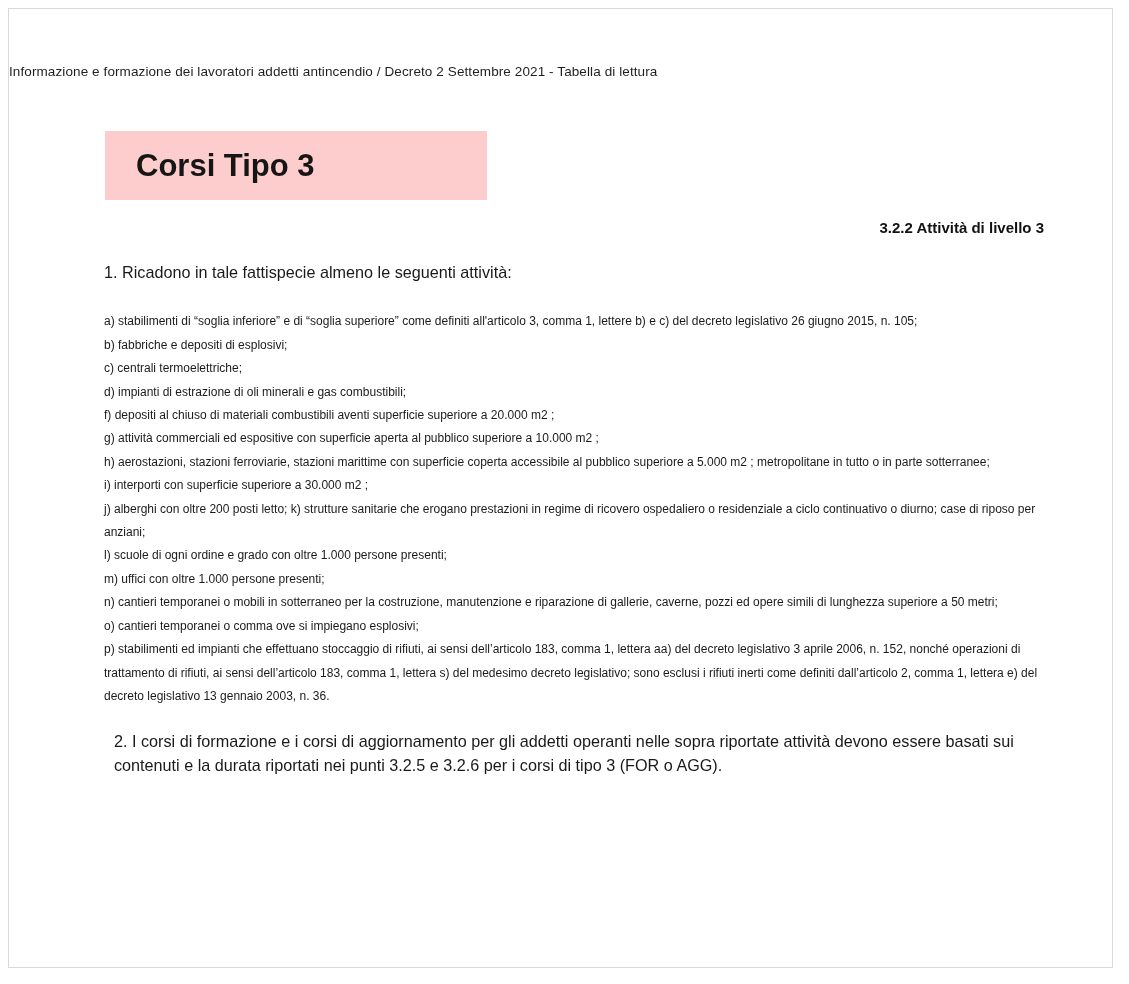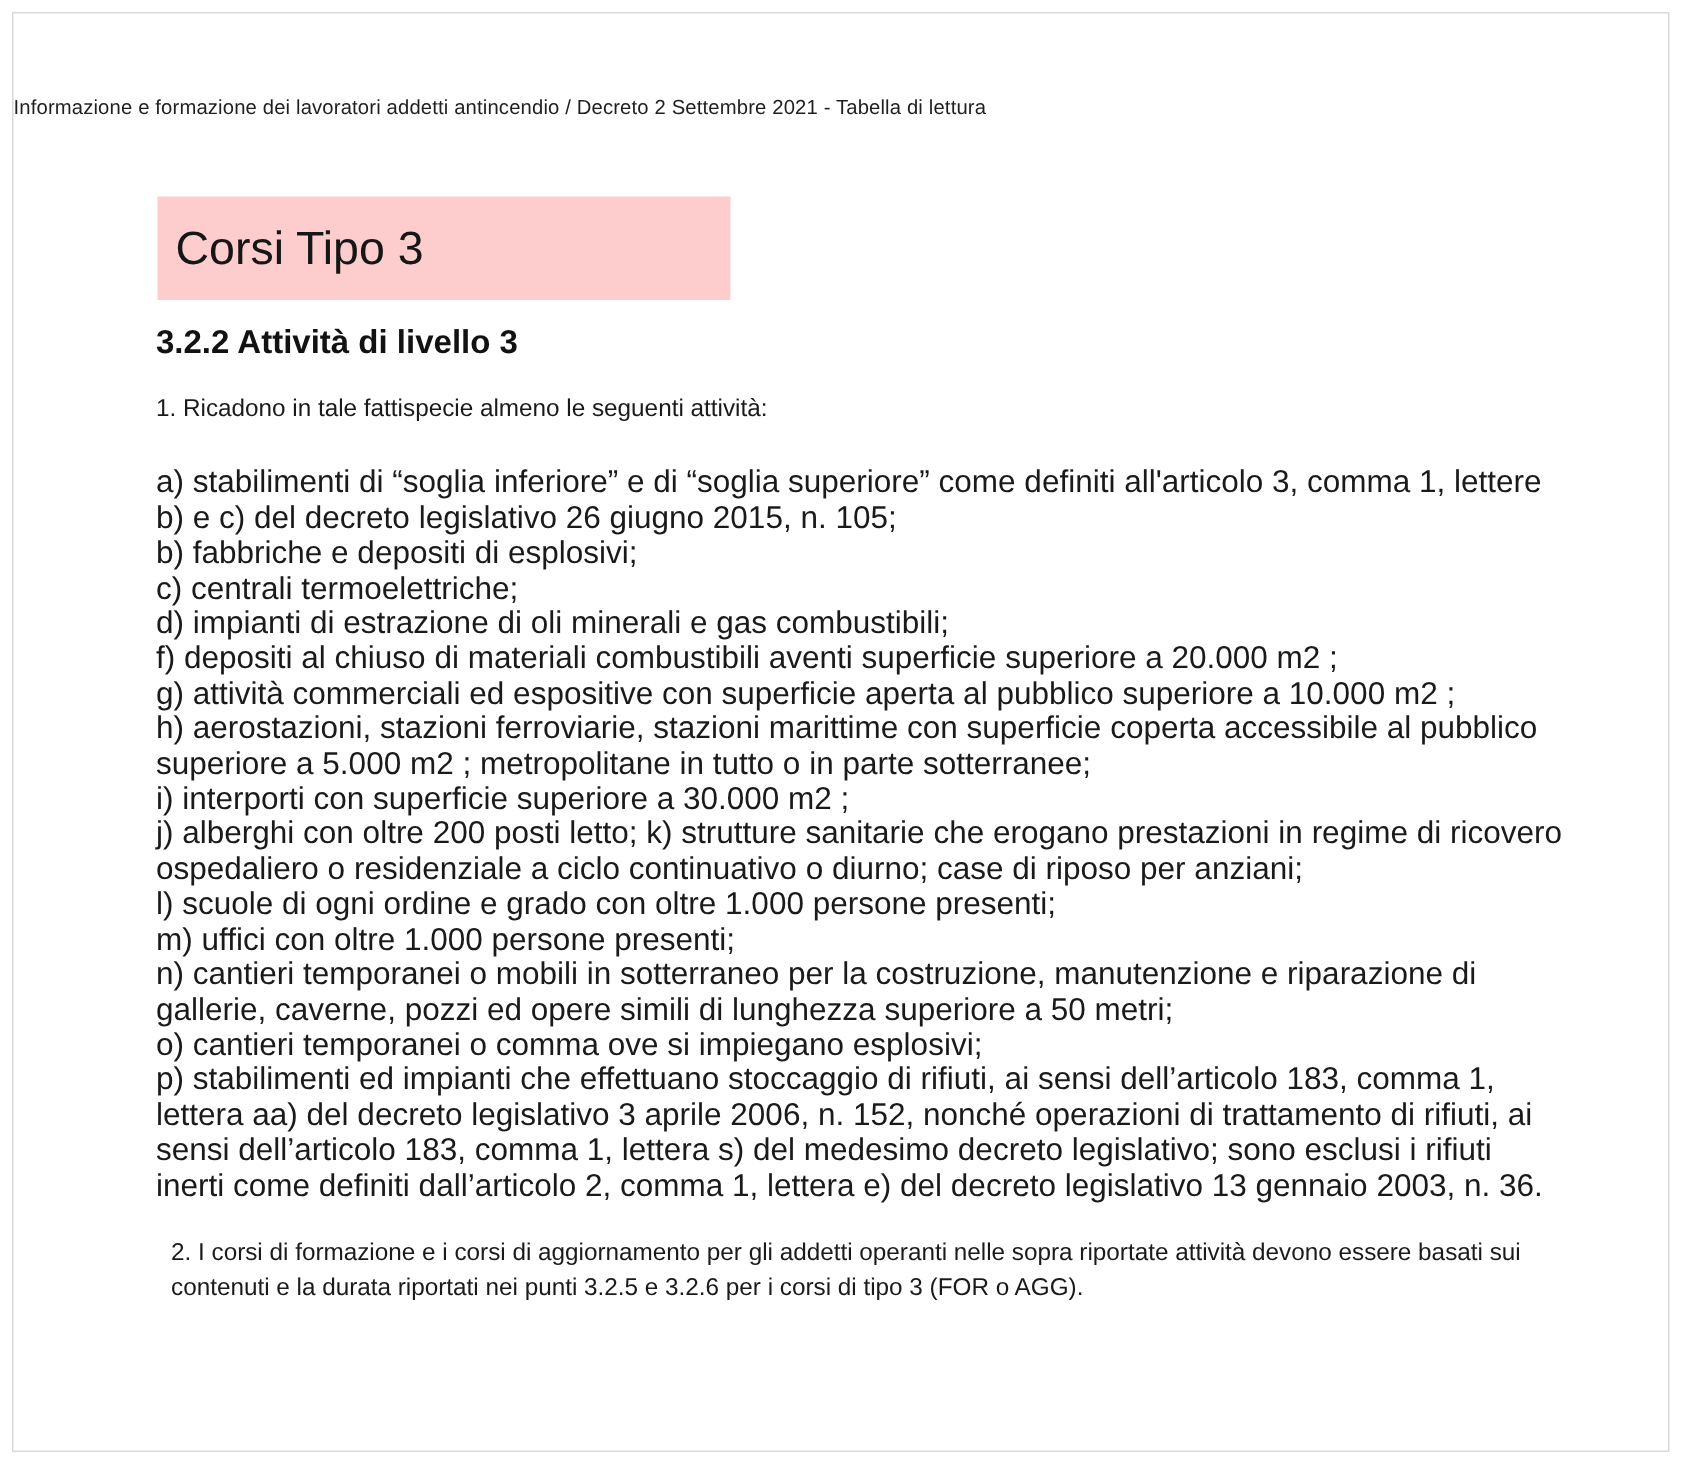--- a/index.html
+++ b/index.html
@@ -42,53 +42,54 @@
     position: absolute;
     left: 96px;
     top: 122px;
     width: 382px;
     height: 69px;
     background: #fccdcc;
     display: flex;
     align-items: center;
   }
   .title-text {
-    padding-left: 12px;
+    padding-left: 31px;
     font-size: 31px;
     line-height: 36px;
     color: #161616;
-    font-weight: 400;
+    font-weight: 700;
   }
 
   .content {
     position: absolute;
     left: 95px;
     top: 208px;
     width: 940px;
   }
 
   .section-heading {
-    font-size: 22px;
+    font-size: 15px;
     line-height: 22px;
     font-weight: bold;
     color: #121212;
     margin: 0 0 22px 0;
+    text-align: right;
   }
 
   .para {
     font-size: 16.2px;
     line-height: 23.4px;
     color: #1a1a1a;
     margin: 0;
   }
 
   .para.intro { margin-bottom: 26px; }
 
   .list-block {
-    font-size: 21px;
+    font-size: 12px;
     line-height: 23.4px;
     color: #1a1a1a;
     margin: 0 0 22px 0;
   }
   .list-block .li {
     margin: 0;
     text-indent: 0;
   }
 
   .para.closing { margin: 10px; }

